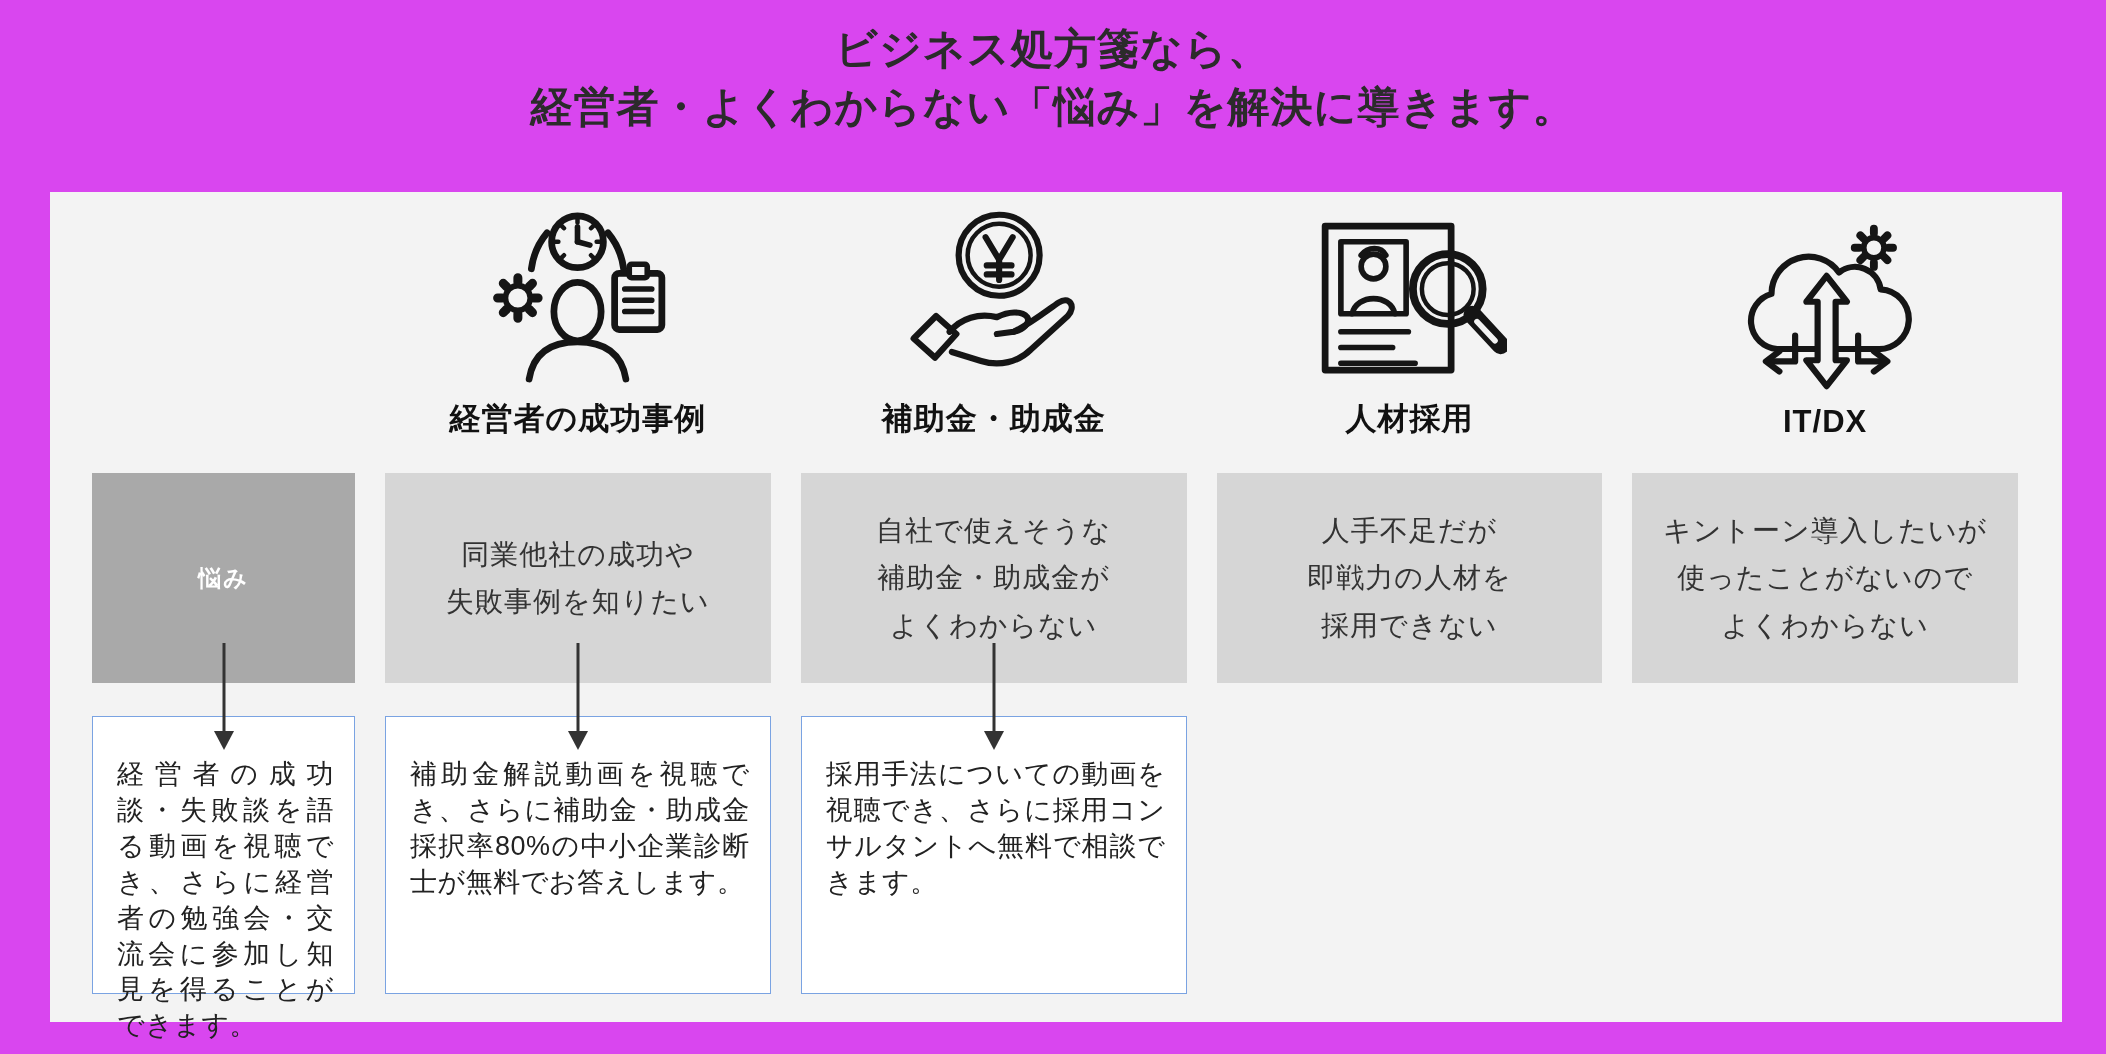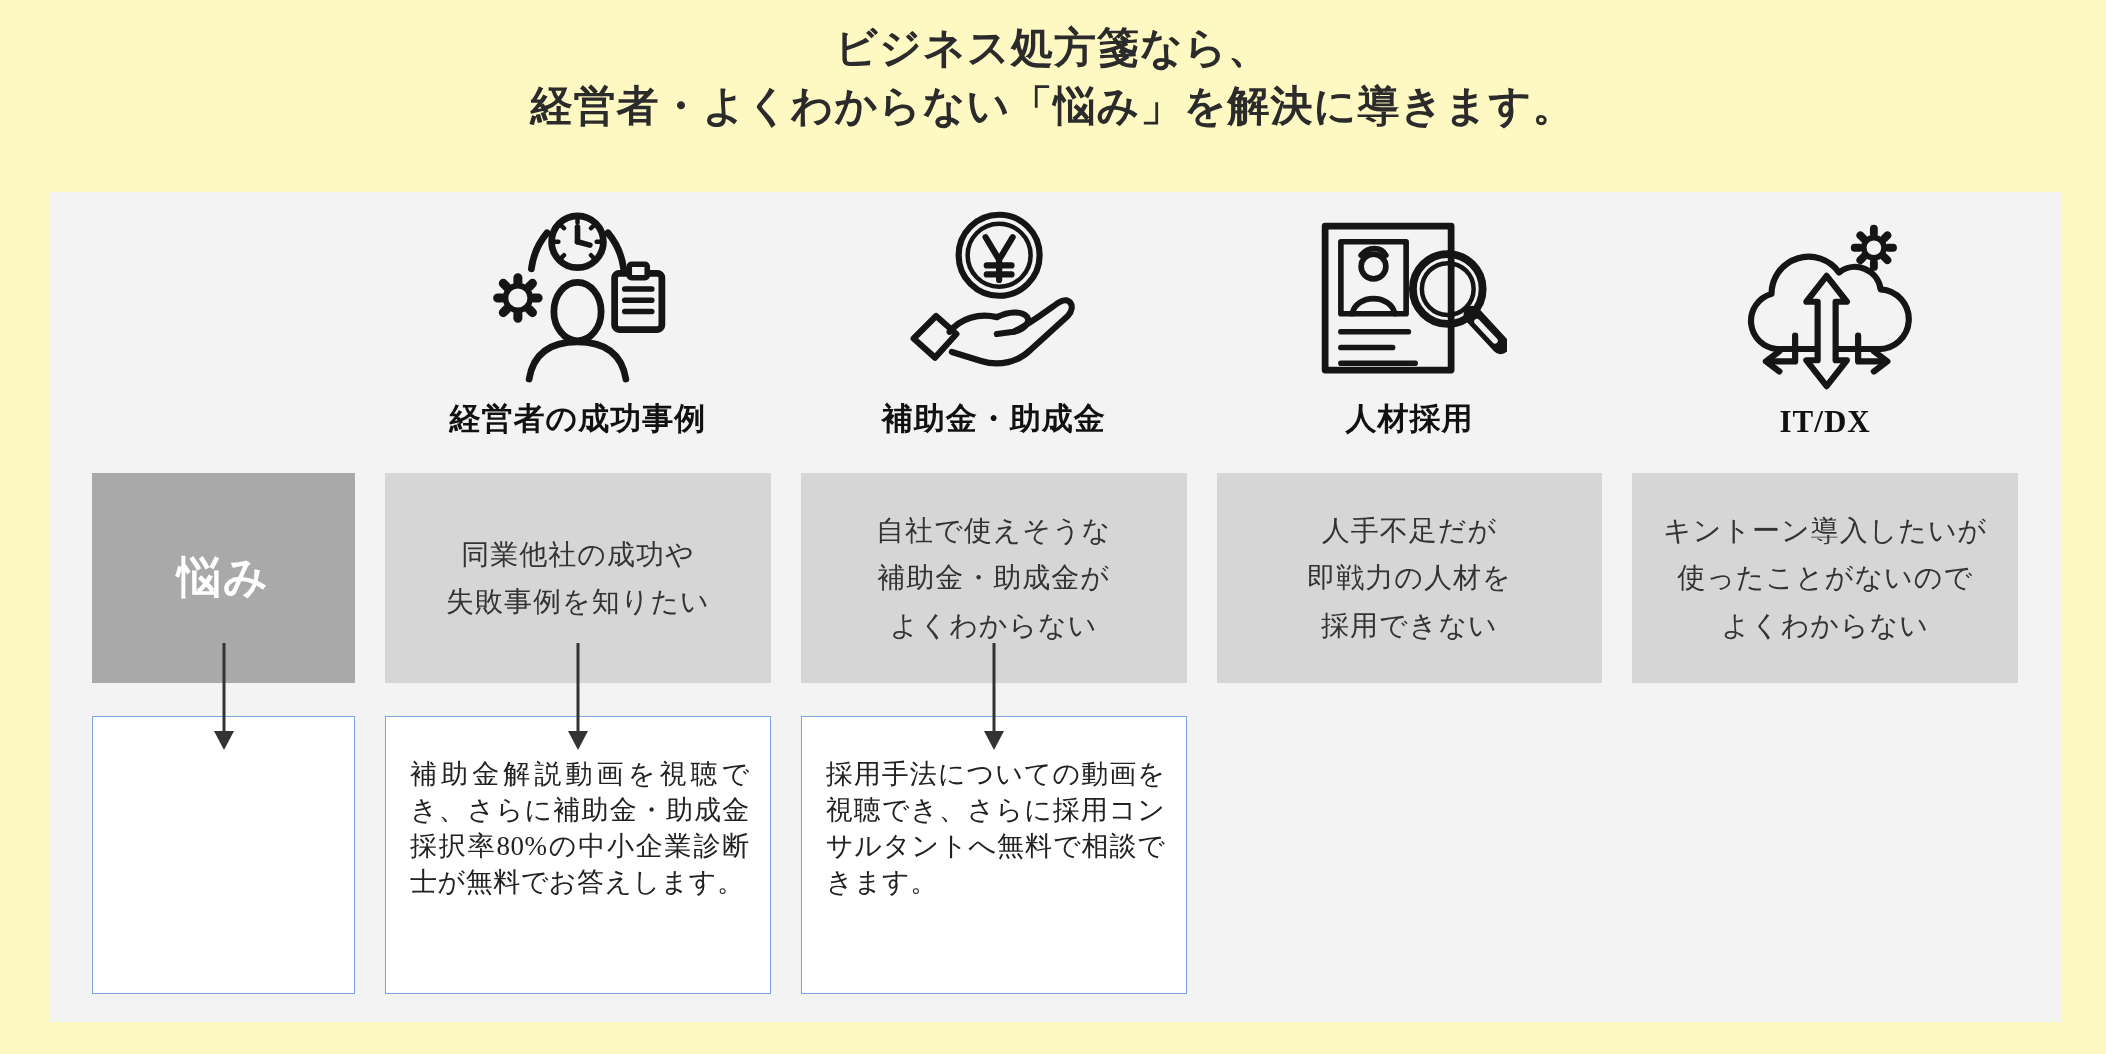--- a/index.html
+++ b/index.html
@@ -1,18 +1,18 @@
 <!DOCTYPE html>
 <html><head>
 <meta charset="utf-8">
 <style>
   * { margin:0; padding:0; box-sizing:border-box; }
   body { background:#ffffff; font-family:"Liberation Sans", sans-serif; }
   .canvas {
-    position:relative; width:2106px; height:1054px; background:#fef9c3; overflow:hidden;font-family:Liberation Serif, serif;
+    position:relative; width:2106px; height:1054px; background:#d946ef; overflow:hidden;
   }
   .title {
     padding-top:20px; text-align:center; font-weight:bold;
     font-size:42px; line-height:1.38; color:#2b2b2b; letter-spacing:1px;
   }
   .panel {
     position:absolute; left:50px; top:192px; width:2012px; height:830px;
     background:#f3f3f3; padding:12px 44px 28px 42px;
   }
   .grid {
@@ -23,21 +23,21 @@
   }
   .icon-cell {
     display:flex; flex-direction:column; align-items:center; justify-content:flex-end; gap:10px;
   }
   .icon-cell svg { display:block; }
   .col-header {
     font-size:31px; font-weight:bold; color:#111; text-align:center; letter-spacing:1px;
   }
   .row-label {
     display:flex; align-items:center; justify-content:center;
-    color:#ffffff; font-weight:bold; font-size:44px; text-align:center;
+    color:#ffffff; font-weight:bold; font-size:23px; text-align:center;
     white-space:pre-line; line-height:1.85; letter-spacing:2px;
   }
   .row-label.gray { background:#a9a9a9; }
   .row-label.blue { background:#3f7de0; }
   .problem-cell {
     background:#d6d6d6; display:flex; align-items:center; justify-content:center;
     text-align:center; font-size:28px; color:#333333; line-height:1.68;
     white-space:pre-line; letter-spacing:1px;
   }
   .solution-cell {
@@ -148,20 +148,21 @@
       <div class="problem-cell">キントーン導入したいが
 使ったことがないので
 よくわからない</div>
 
 
       <div class="solution-cell">
         <svg class="arrow" viewBox="0 0 26 108">
           <line x1="13" y1="0" x2="13" y2="90" stroke="#333333" stroke-width="3"></line>
           <polygon points="3,88 23,88 13,107" fill="#333333"></polygon>
         </svg>
+        <span>経営者の成功談・失敗談を語る動画を視聴でき、さらに経営者の勉強会・交流会に参加し知見を得ることができます。</span>
       </div>
 
       <div class="solution-cell">
         <svg class="arrow" viewBox="0 0 26 108">
           <line x1="13" y1="0" x2="13" y2="90" stroke="#333333" stroke-width="3"></line>
           <polygon points="3,88 23,88 13,107" fill="#333333"></polygon>
         </svg>
         <span>補助金解説動画を視聴でき、さらに補助金・助成金採択率80%の中小企業診断士が無料でお答えします。</span>
       </div>
 

